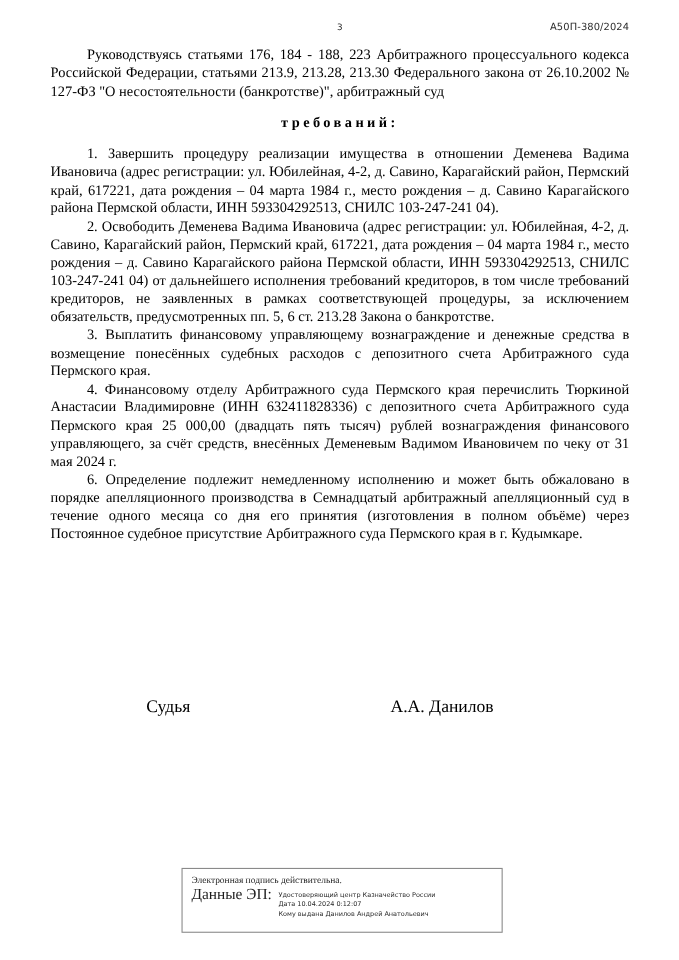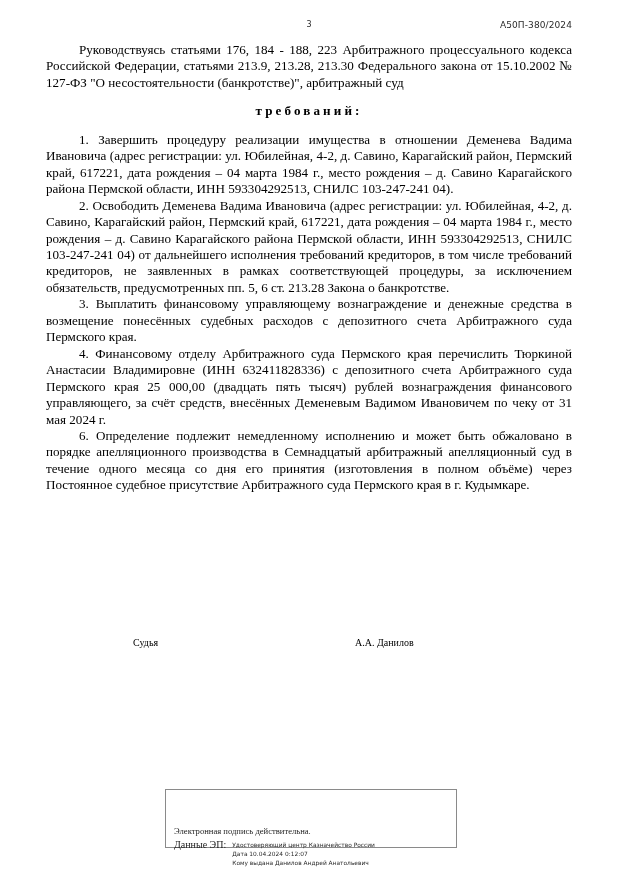--- a/index.html
+++ b/index.html
@@ -89,21 +89,21 @@
     margin-top: 6px;
   }
 
   
   .signature-row {
     position: absolute;
     top: 634px;
     left: 46px;
     width: 526px;
     height: 20px;
-    font-size: 10px;
+    font-size: 16px;
     line-height: 18px;
   }
   .signature-row .sig-role {
     position: absolute;
     left: 87px;
     top: 0;
   }
   .signature-row .sig-name {
     position: absolute;
     left: 309px;
@@ -120,37 +120,36 @@
     height: 59px;
     border: 1px solid #8a8a8a;
     box-sizing: border-box;
     background: #ffffff;
   }
   .esign-stamp .stamp-inner {
     position: absolute;
     left: 8px;
     top: 5px;
     right: 5px;
-    margin-top: 31px;
   }
   .esign-valid {
     font-family: "Liberation Serif", "DejaVu Serif", serif;
     font-size: 8.6px;
     line-height: 11.5px;
     color: #1c1c1c;
     white-space: nowrap;
   }
   .esign-data-row {
     display: flex;
     align-items: flex-start;
     margin-top: 1px;
   }
   .esign-data-label {
     font-family: "Liberation Serif", "DejaVu Serif", serif;
-    font-size: 10px;
+    font-size: 14px;
     line-height: 11px;
     color: #1c1c1c;
     white-space: nowrap;
     flex: 0 0 auto;
     padding-right: 6px;
   }
   .esign-data-values {
     font-family: "DejaVu Sans", "Liberation Sans", sans-serif;
     font-size: 5.9px;
     line-height: 9.4px;
@@ -167,21 +166,21 @@
 
 <div class="page">
 
   <div class="page-header">
     <div class="folio">3</div>
     <div class="case-no">А50П-380/2024</div>
   </div>
 
   <div class="doc-body">
 
-    <p class="para intro-block">Руководствуясь статьями 176, 184 - 188, 223 Арбитражного процессуального кодекса Российской Федерации, статьями 213.9, 213.28, 213.30 Федерального закона от 15.10.2002 № 127-ФЗ "О несостоятельности (банкротстве)", арбитражный суд</p>
+    <p class="para intro-block">Руководствуясь статьями 176, 184 - 188, 223 Арбитражного процессуального кодекса Российской Федерации, статьями 213.9, 213.28, 213.30 Федерального закона от 26.10.2002 № 127-ФЗ "О несостоятельности (банкротстве)", арбитражный суд</p>
 
     <p class="resolution-word">требований:</p>
 
     <div class="items-block">
       <p class="para">1. Завершить процедуру реализации имущества в отношении Деменева Вадима Ивановича (адрес регистрации: ул. Юбилейная, 4-2, д. Савино, Карагайский район, Пермский край, 617221, дата рождения – 04 марта 1984 г., место рождения – д. Савино Карагайского района Пермской области, ИНН 593304292513, СНИЛС 103-247-241 04).</p>
       <p class="para">2. Освободить Деменева Вадима Ивановича (адрес регистрации: ул. Юбилейная, 4-2, д. Савино, Карагайский район, Пермский край, 617221, дата рождения – 04 марта 1984 г., место рождения – д. Савино Карагайского района Пермской области, ИНН 593304292513, СНИЛС 103-247-241 04) от дальнейшего исполнения требований кредиторов, в том числе требований кредиторов, не заявленных в рамках соответствующей процедуры, за исключением обязательств, предусмотренных пп. 5, 6 ст. 213.28 Закона о банкротстве.</p>
       <p class="para">3. Выплатить финансовому управляющему вознаграждение и денежные средства в возмещение понесённых судебных расходов с депозитного счета Арбитражного суда Пермского края.</p>
       <p class="para">4. Финансовому отделу Арбитражного суда Пермского края перечислить Тюркиной Анастасии Владимировне (ИНН 632411828336) с депозитного счета Арбитражного суда Пермского края 25 000,00 (двадцать пять тысяч) рублей вознаграждения финансового управляющего, за счёт средств, внесённых Деменевым Вадимом Ивановичем по чеку от 31 мая 2024 г.</p>
       <p class="para">6. Определение подлежит немедленному исполнению и может быть обжаловано в порядке апелляционного производства в Семнадцатый арбитражный апелляционный суд в течение одного месяца со дня его принятия (изготовления в полном объёме) через Постоянное судебное присутствие Арбитражного суда Пермского края в г. Кудымкаре.</p>
     </div>

